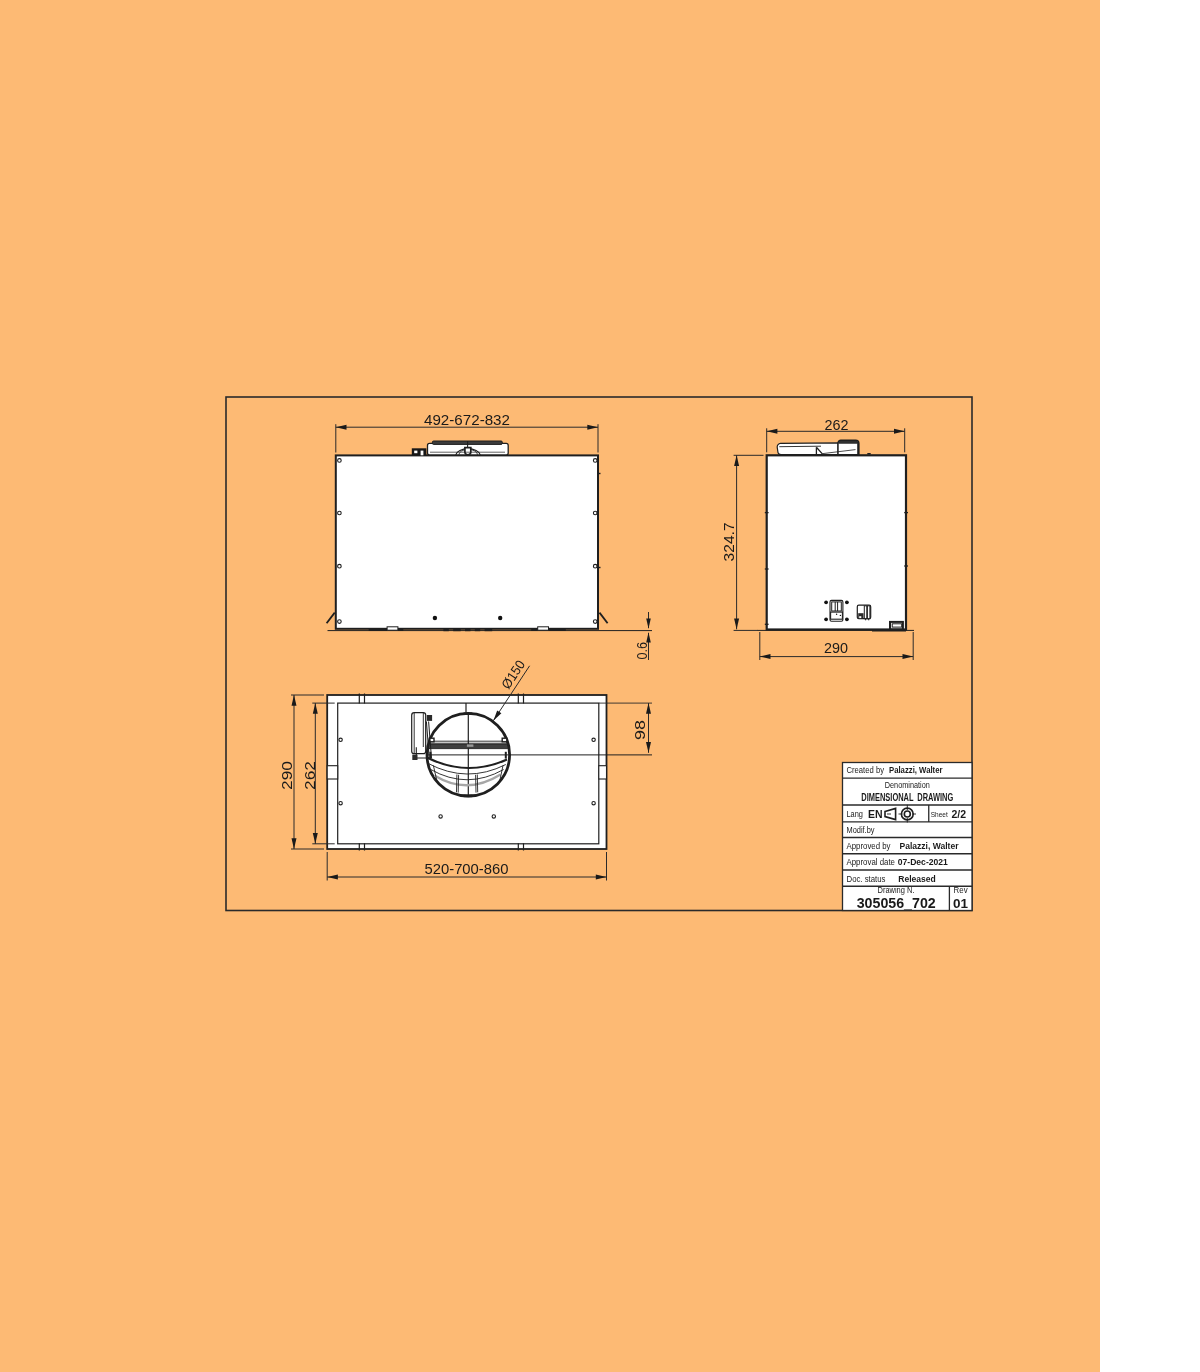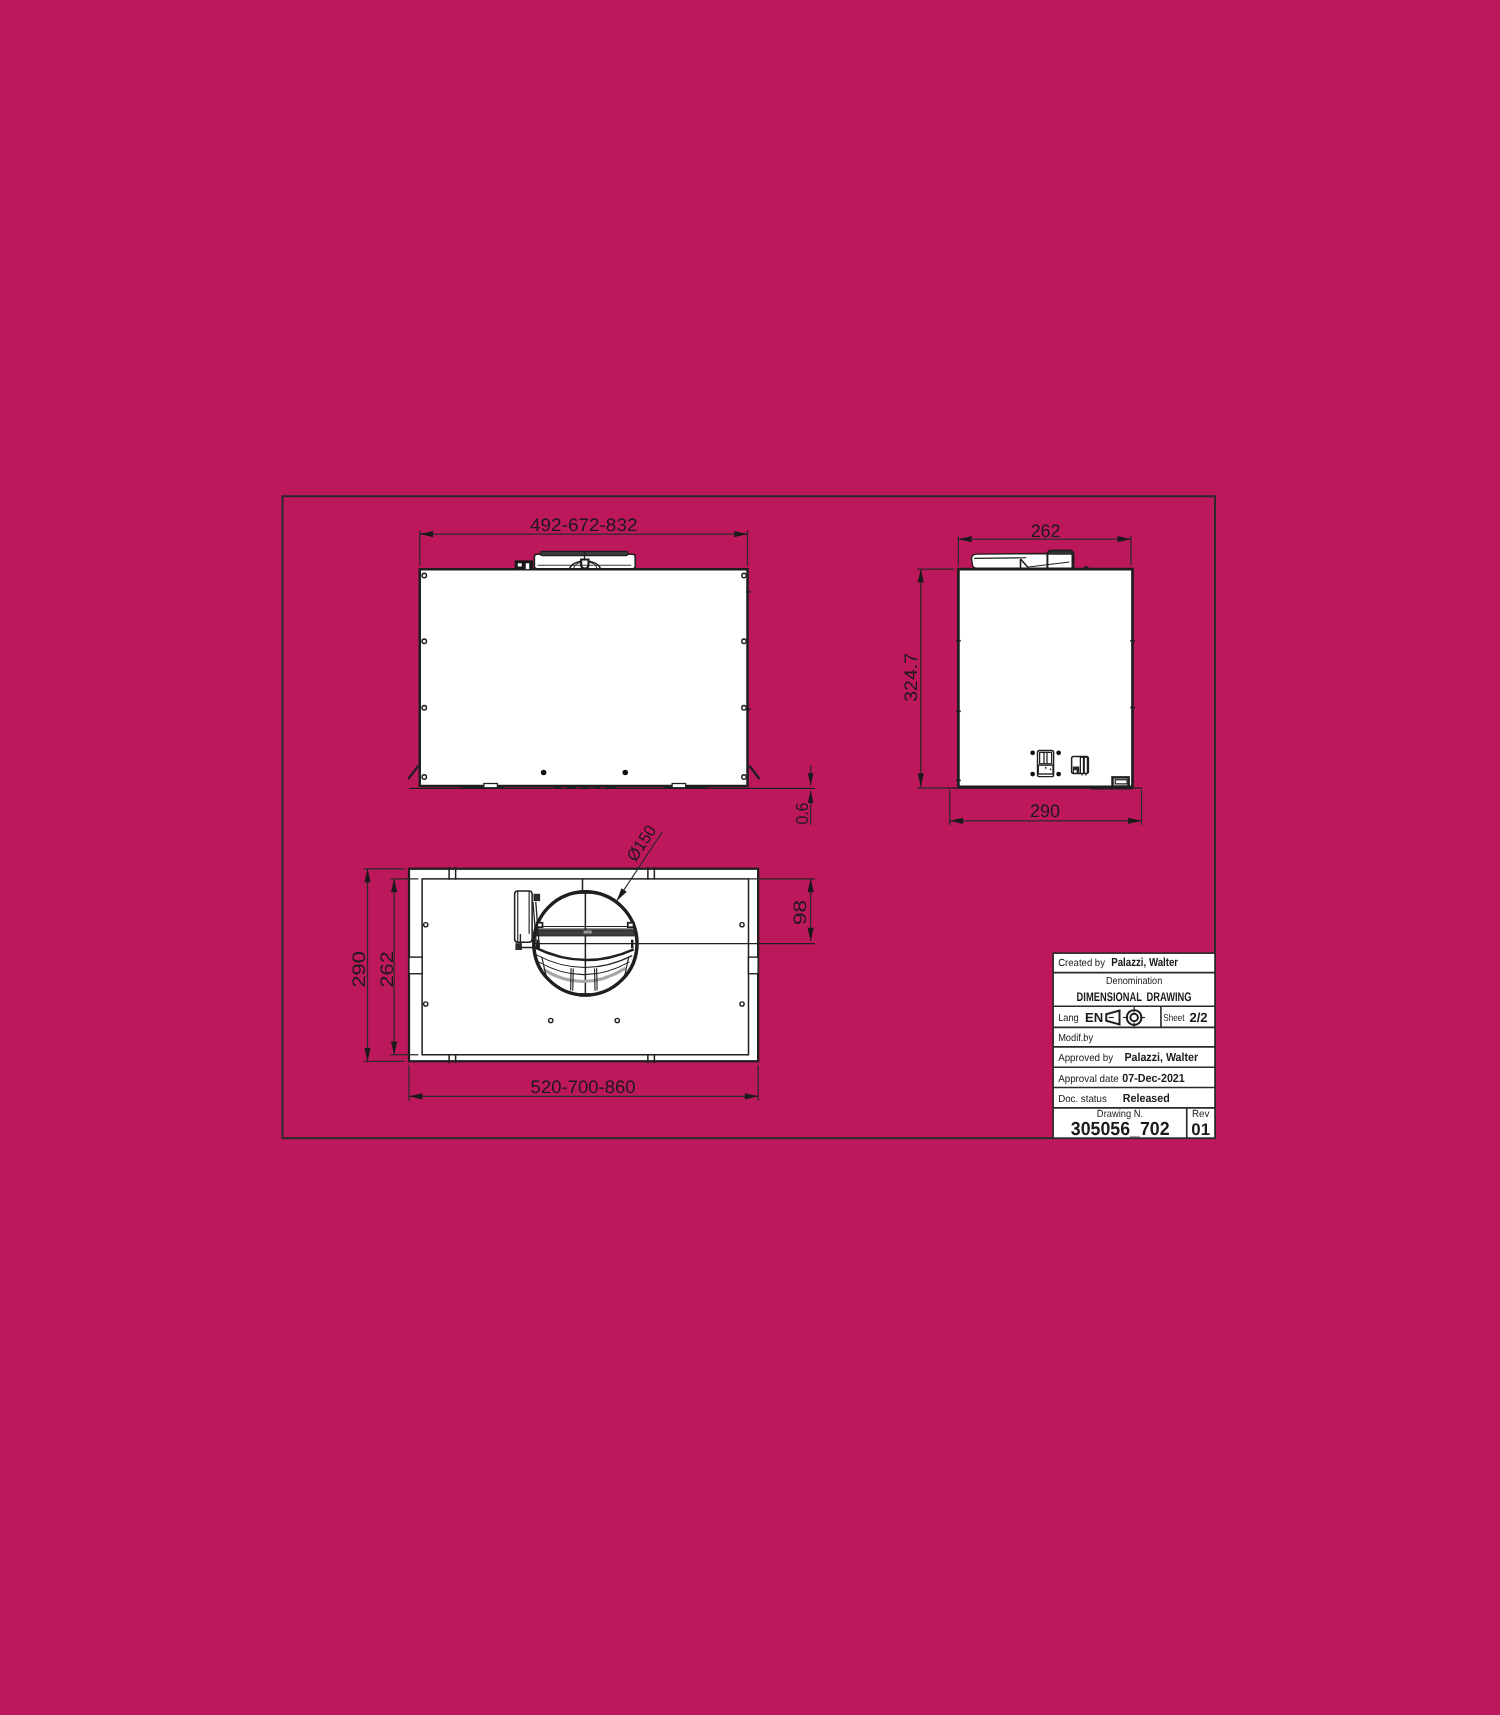--- a/index.html
+++ b/index.html
@@ -1,16 +1,16 @@
 <!DOCTYPE html>
 <html><head>
 <meta charset="utf-8">
 <style>
   html,body{margin:0;padding:0;background:#ffffff;}
-  .page{width:1200px;height:1372px;position:relative;background:#be185d;font-family:"Liberation Sans",sans-serif;}
+  .page{width:1100px;height:1372px;position:relative;background:#fdba74;font-family:"Liberation Sans",sans-serif;}
   svg{position:absolute;left:0;top:0;}
   text{fill:#1a1a1a;font-family:"Liberation Sans",sans-serif;}
 </style>
 </head>
 <body>
 <div class="page">
 <svg width="1200" height="1372" viewBox="0 0 1200 1372">
 
 <rect x="226" y="397" width="746" height="513.5" fill="none" stroke="#2a2a2a" stroke-width="1.6"></rect>
 

